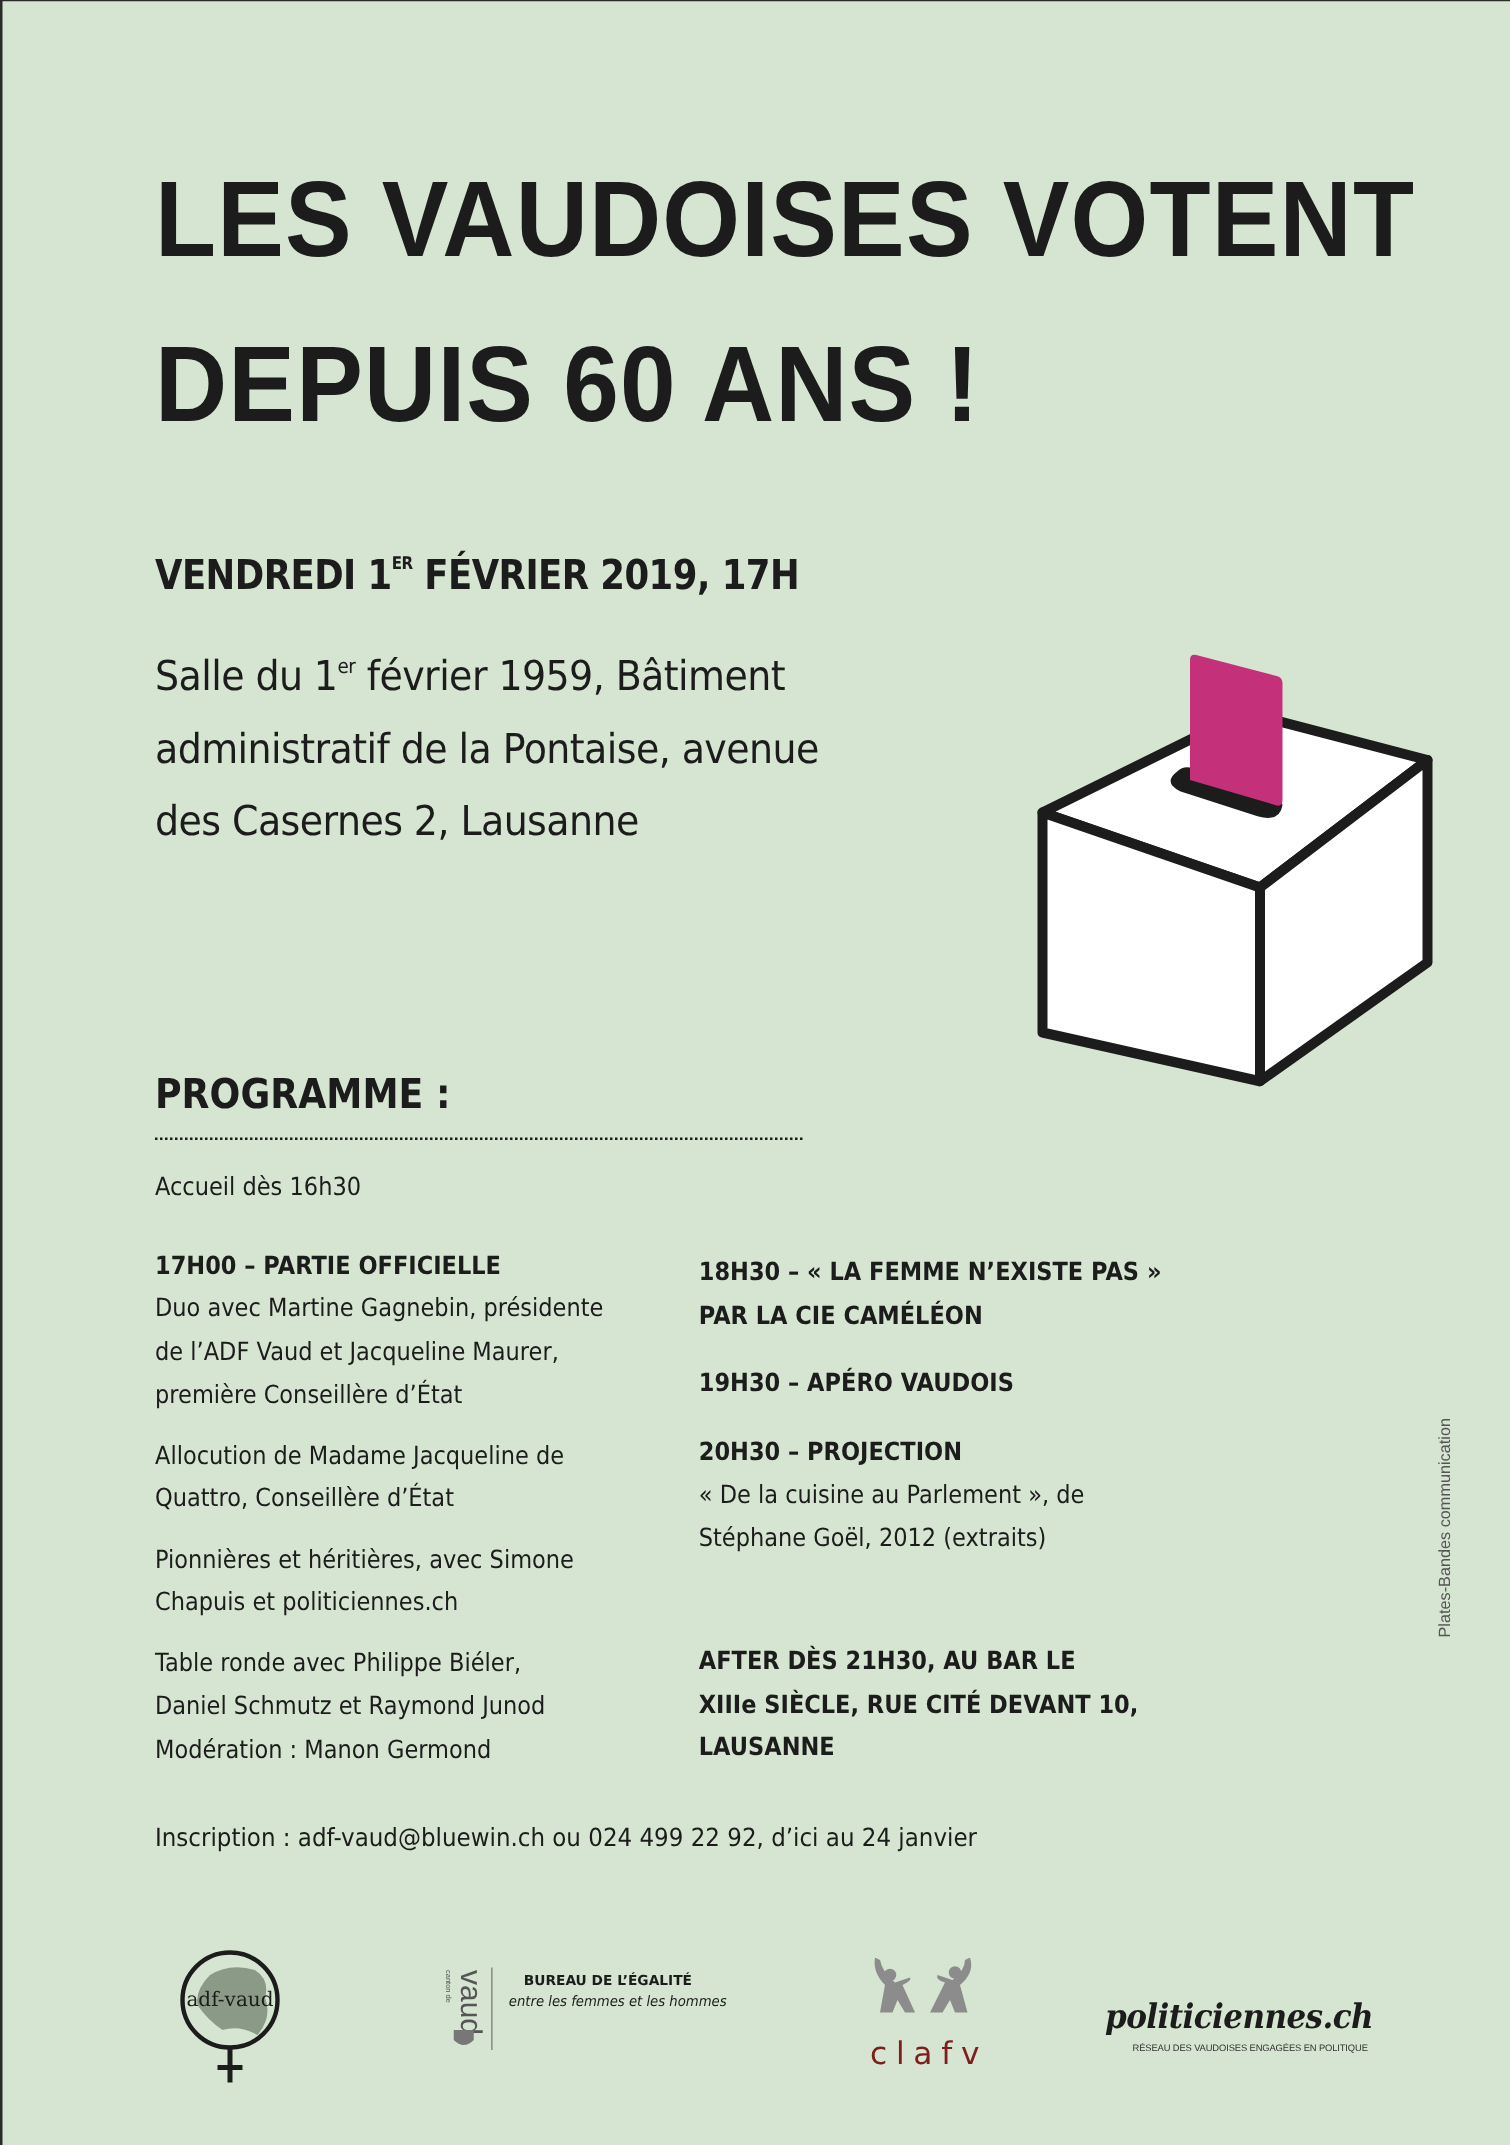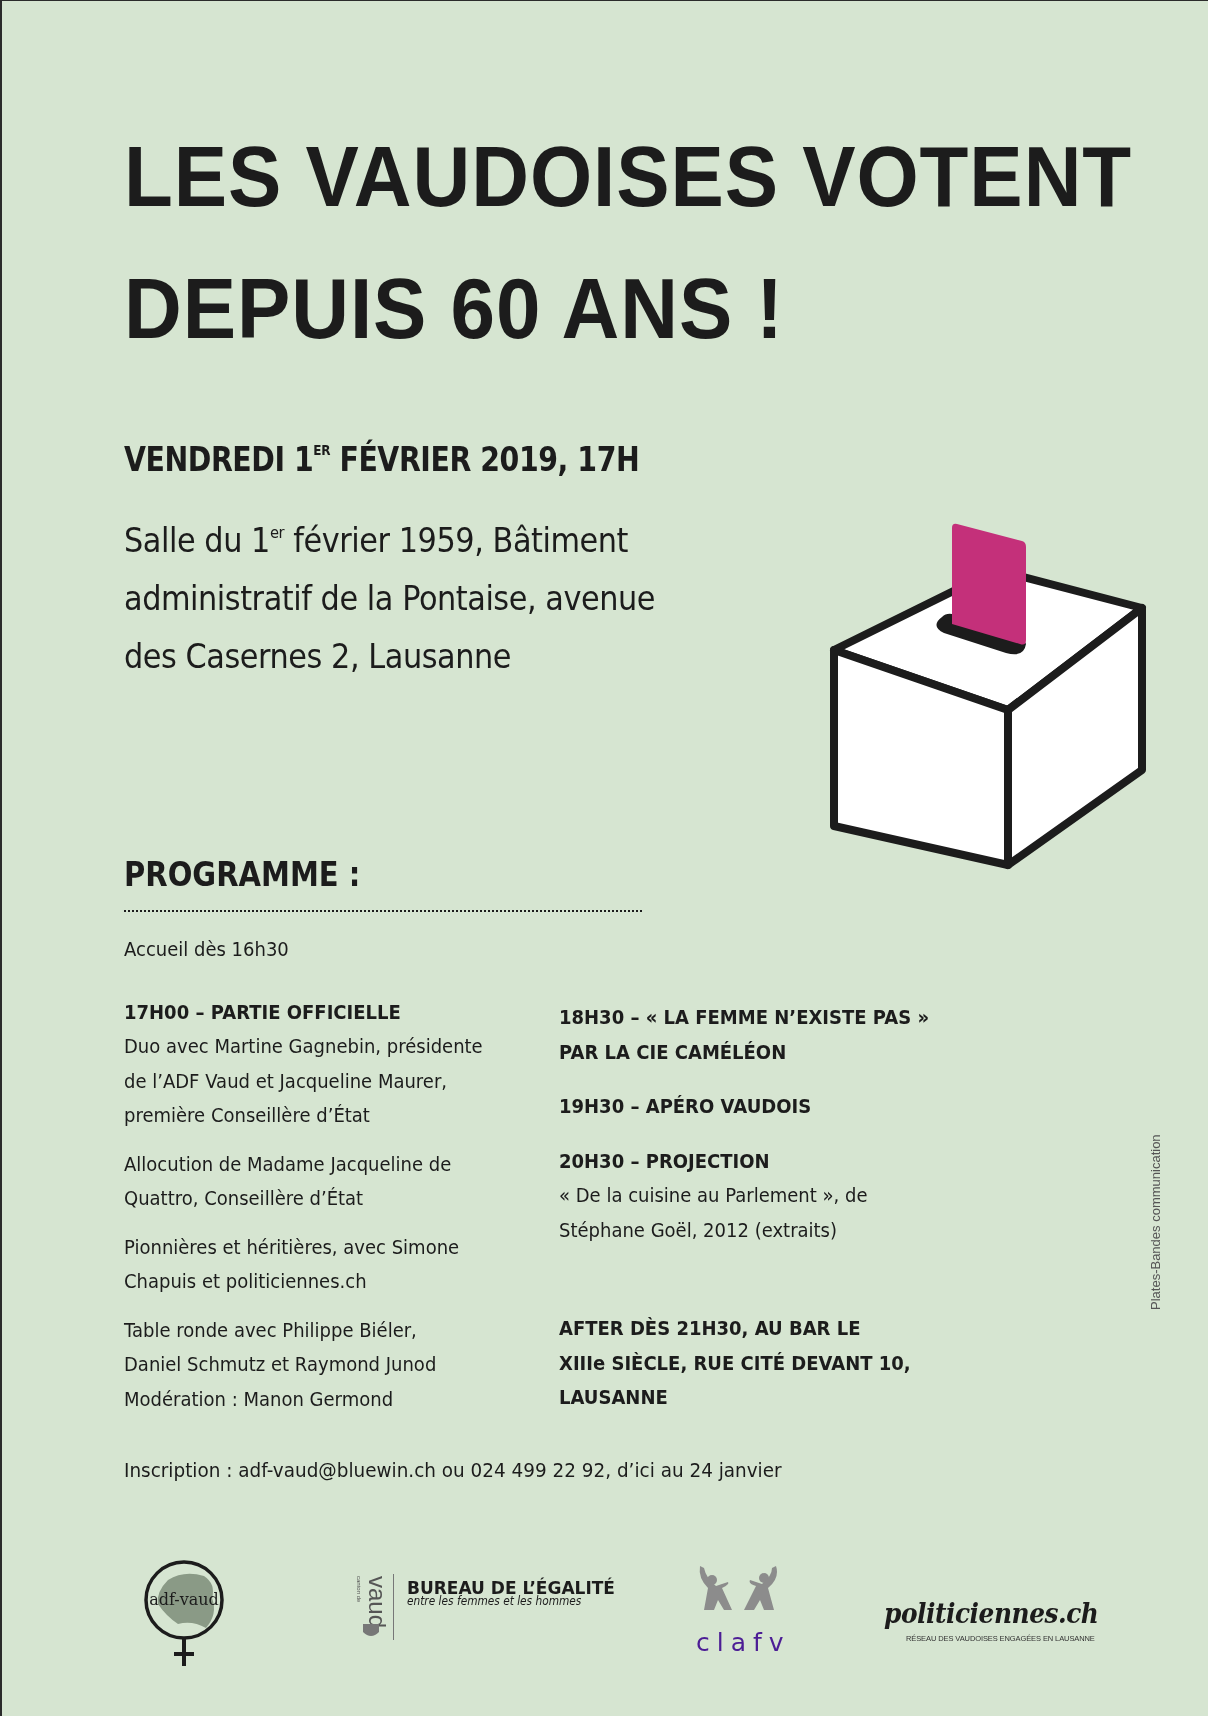--- a/index.html
+++ b/index.html
@@ -70,36 +70,36 @@
     }
     .credit {
       position: absolute; left: 1148px; top: 1310px;
       font-family: "Liberation Sans", sans-serif; font-size: 13px; color: #555;
       transform: rotate(-90deg); transform-origin: left top; white-space: nowrap;
     }
     .logo { position: absolute; }
     .logo-adf { left: 138px; top: 1558px; width: 92px; height: 112px; }
     .logo-bureau { left: 355px; top: 1574px; width: 250px; height: 72px; }
     .bureau-title {
-      position: absolute; left: 52px; top: 4px;
-      font-family: "DejaVu Sans", sans-serif; font-weight: 700; font-size: 17px;
+      position: absolute; left: 64px; top: 4px;
+      font-family: "DejaVu Sans", sans-serif; font-weight: 700; font-size: 11px;
       white-space: nowrap;
     }
     .bureau-sub {
       position: absolute; left: 52px; top: 20px;
       font-family: "DejaVu Sans", sans-serif; font-style: italic; font-size: 11.5px;
       white-space: nowrap; transform: scaleX(0.92); transform-origin: left top;
     }
     .bureau-divider {
       position: absolute; left: 38px; top: 0px; width: 1px; height: 66px; background: #777;
     }
     .logo-clafv { left: 694px; top: 1566px; width: 90px; height: 100px; }
     .clafv-text {
       position: absolute; left: 2px; top: 62px;
-      font-family: "DejaVu Sans", sans-serif; font-size: 25px; letter-spacing: 7px; color: #4c1d95;
+      font-family: "DejaVu Sans", sans-serif; font-size: 25px; letter-spacing: 7px; color: #7f1d1d;
     }
     .logo-pol { left: 884px; top: 1582px; width: 220px; height: 50px; margin-top: 16px; }
     .pol-name {
       position: absolute; left: 0; top: 0;
       font-family: "DejaVu Serif", serif; font-style: italic; font-weight: 700;
       font-size: 27px; white-space: nowrap; letter-spacing: -0.5px;
       transform: scaleX(0.92); transform-origin: left top;
     }
     .pol-tag {
       position: absolute; left: 22px; top: 36px;
@@ -225,14 +225,14 @@
       <path d="M6,0 Q4,12 14,22 L10,44 L20,44 L24,34 L30,44 L38,44 L28,22 Q36,18 34,16 L22,20 Q12,12 10,2 Z"></path>
       <circle cx="70" cy="12" r="5"></circle>
       <path d="M82,0 Q86,12 74,22 L80,44 L70,44 L66,34 L60,44 L50,44 L62,20 Q54,18 56,14 L68,18 Q78,10 78,2 Z"></path>
     </g>
   </svg>
   <div class="clafv-text">clafv</div>
 </div>
 
 <div class="logo logo-pol">
   <div class="pol-name">politiciennes.ch</div>
-  <div class="pol-tag">RÉSEAU DES VAUDOISES ENGAGÉES EN LAUSANNE</div>
+  <div class="pol-tag">RÉSEAU DES VAUDOISES ENGAGÉES EN POLITIQUE</div>
 </div>
 
 </body></html>

